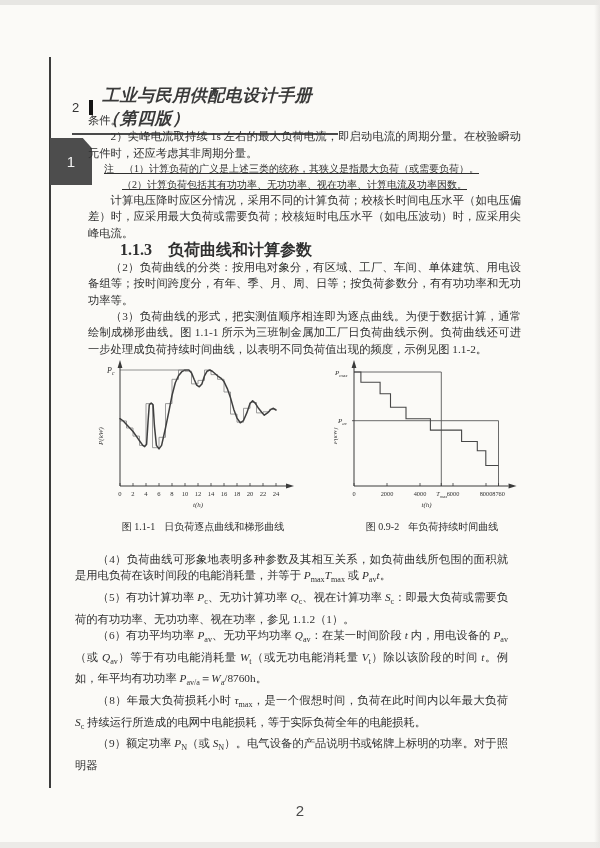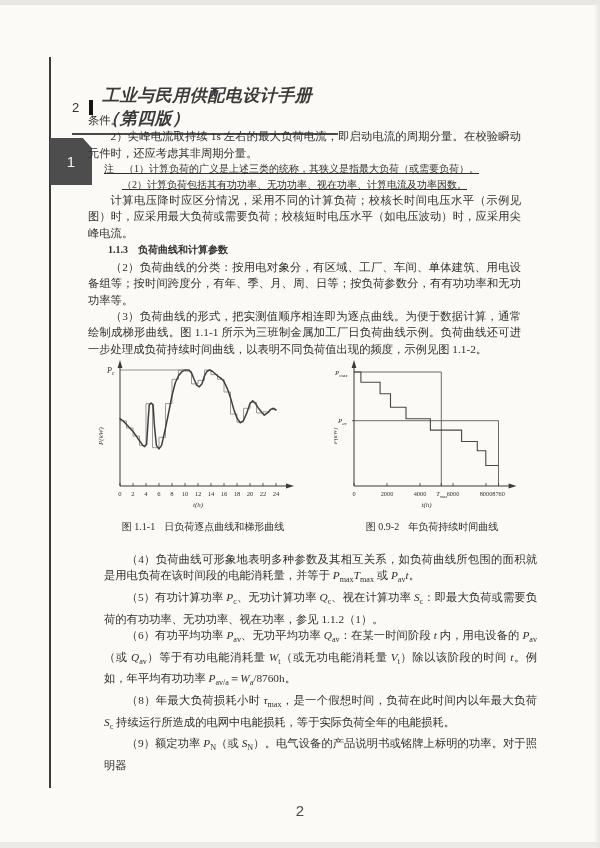--- a/index.html
+++ b/index.html
@@ -12,26 +12,26 @@
   .chapter-tab{position:absolute;left:50px;top:138px;width:42px;height:47px;background:#4d4d4d;
     clip-path:polygon(0 0,78% 0,100% 22%,100% 100%,0 100%);
     display:flex;align-items:center;justify-content:center;color:#f2f2f2;font-size:15px;
     font-family:"Liberation Sans", sans-serif;}
   .header{position:absolute;left:72px;top:84px;width:266px;border-bottom:2px solid #4a4a4a;
     padding-bottom:3px;display:flex;align-items:center;}
   .hnum{font-size:13px;color:#333;font-family:"Liberation Sans", sans-serif;}
   .hbar{display:inline-block;width:5px;height:15px;background:#141414;margin:0 9px 0 10px;}
   .htitle{font-size:17px;font-style:italic;font-weight:bold;color:#3a3a3a;letter-spacing:0.5px;}
   .content-top{position:absolute;left:88px;top:112px;width:433px;}
-  .content-bottom{position:absolute;left:104px;top:551px;width:433px;}
+  .content-bottom{position:absolute;left:75px;top:551px;width:433px;}
   p{margin:0;font-size:11.3px;line-height:16.4px;text-align:justify;color:#2f2f2f;}
   p.indent{text-indent:2em;}
   p.note{font-size:10px;line-height:15.4px;text-indent:1.6em;text-decoration:underline;}
   p.note2{text-indent:3.4em;}
-  p.heading{font-weight:bold;text-indent:2em;font-size:10px;line-height:17.5px;}
+  p.heading{font-weight:bold;text-indent:2em;font-size:16px;line-height:17.5px;}
   sub{font-size:0.72em;}
   i{font-style:italic;}
   .figures{position:absolute;left:94px;top:356px;width:436px;display:flex;justify-content:space-between;}
   figure{margin:0;display:flex;flex-direction:column;align-items:center;}
   figcaption{margin-top:4px;font-size:10px;color:#2d2d2d;white-space:nowrap;}
   figcaption .figno{margin-right:9px;}
   .footer{position:absolute;left:0;top:802px;width:100%;text-align:center;
     font-size:15px;color:#4a4a4a;font-family:"Liberation Sans", sans-serif;}
 </style>
 </head>
@@ -51,21 +51,21 @@
     <span class="hnum">2</span>
     <span class="hbar"></span>
     <span class="htitle">工业与民用供配电设计手册（第四版）</span>
   </div>
 
   <div class="content-top">
       <p class="plain">条件。</p>
       <p class="indent">2）尖峰电流取持续 1s 左右的最大负荷电流，即启动电流的周期分量。在校验瞬动元件时，还应考虑其非周期分量。</p>
       <p class="note">注　（1）计算负荷的广义是上述三类的统称，其狭义是指最大负荷（或需要负荷）。</p>
       <p class="note note2">（2）计算负荷包括其有功功率、无功功率、视在功率、计算电流及功率因数。</p>
-      <p class="indent">计算电压降时应区分情况，采用不同的计算负荷；校核长时间电压水平（示例见图）时，应采用最大负荷或需要负荷；校核短时电压水平（如电压波动）时，应采用尖峰电流。</p>
+      <p class="indent">计算电压降时应区分情况，采用不同的计算负荷；校核长时间电压水平（如电压偏差）时，应采用最大负荷或需要负荷；校核短时电压水平（如电压波动）时，应采用尖峰电流。</p>
       <p class="heading">1.1.3　负荷曲线和计算参数</p>
       <p class="indent">（2）负荷曲线的分类：按用电对象分，有区域、工厂、车间、单体建筑、用电设备组等；按时间跨度分，有年、季、月、周、日等；按负荷参数分，有有功功率和无功功率等。</p>
       <p class="indent">（3）负荷曲线的形式，把实测值顺序相连即为逐点曲线。为便于数据计算，通常绘制成梯形曲线。图 1.1-1 所示为三班制金属加工厂日负荷曲线示例。负荷曲线还可进一步处理成负荷持续时间曲线，以表明不同负荷值出现的频度，示例见图 1.1-2。</p>
     </div>
 
   <div class="figures">
     <figure>
       <svg width="218" height="160" viewBox="0 0 218 160">
           <path d="M26.0 65.0 L26.0 65.0 L32.5 65.0 L32.5 72.0 L39.0 72.0 L39.0 80.1 L45.5 80.1 L45.5 89.4 L52.0 89.4 L52.0 47.6 L58.5 47.6 L58.5 91.7 L65.0 91.7 L65.0 81.3 L71.5 81.3 L71.5 47.6 L78.0 47.6 L78.0 23.3 L84.5 23.3 L84.5 14.0 L91.0 14.0 L91.0 15.2 L97.5 15.2 L97.5 27.9 L104.0 27.9 L104.0 24.4 L110.5 24.4 L110.5 14.0 L117.0 14.0 L117.0 18.6 L123.5 18.6 L123.5 23.3 L130.0 23.3 L130.0 36.0 L136.5 36.0 L136.5 58.1 L143.0 58.1 L143.0 66.2 L149.5 66.2 L149.5 52.3 L156.0 52.3 L156.0 46.5 L162.5 46.5 L162.5 56.9 L169.0 56.9 L169.0 55.8 L175.5 55.8 L175.5 53.4 L182.0 53.4" fill="none" stroke="#909090" stroke-width="0.9"></path>
           <polyline points="26.0,62.7 29.3,65.0 32.5,68.5 35.8,72.0 39.0,75.5 42.3,80.1 45.5,84.8 48.8,89.4 50.7,90.6 52.6,88.2 54.0,66.2 55.3,48.8 57.2,47.1 59.1,48.8 60.4,69.7 62.4,89.4 65.0,92.9 67.6,89.4 71.5,72.0 74.8,55.8 78.0,39.5 81.3,26.8 84.5,19.8 87.8,15.7 91.0,14.0 94.9,14.0 97.5,16.9 100.1,23.3 102.7,29.1 105.3,30.8 107.9,27.9 110.5,19.8 113.1,15.2 115.7,14.0 118.3,15.2 120.9,17.5 123.5,19.8 126.8,22.1 130.0,25.6 133.3,32.6 136.5,41.8 139.8,53.4 143.0,62.1 146.3,66.8 149.5,64.5 152.8,56.9 156.0,47.6 158.6,44.7 161.2,47.1 164.5,52.3 167.7,56.3 170.3,59.2 173.5,56.9 176.8,53.4 179.4,52.3 182.0,54.0" fill="none" stroke="#3f3f3f" stroke-width="1.5" stroke-linejoin="round" stroke-linecap="round"></polyline>

